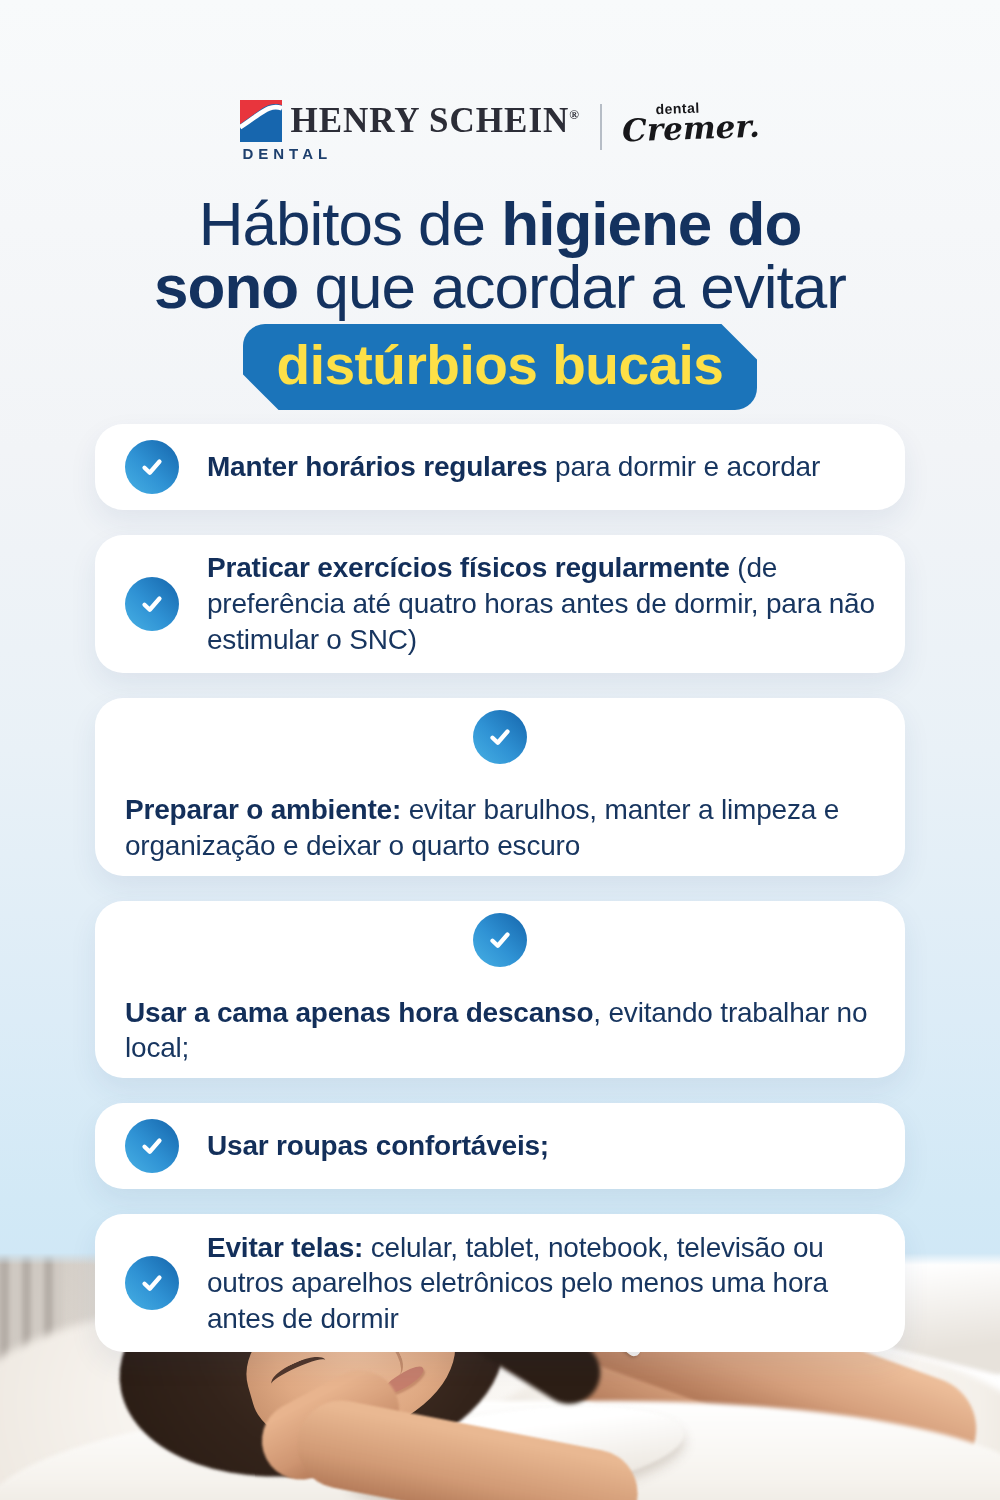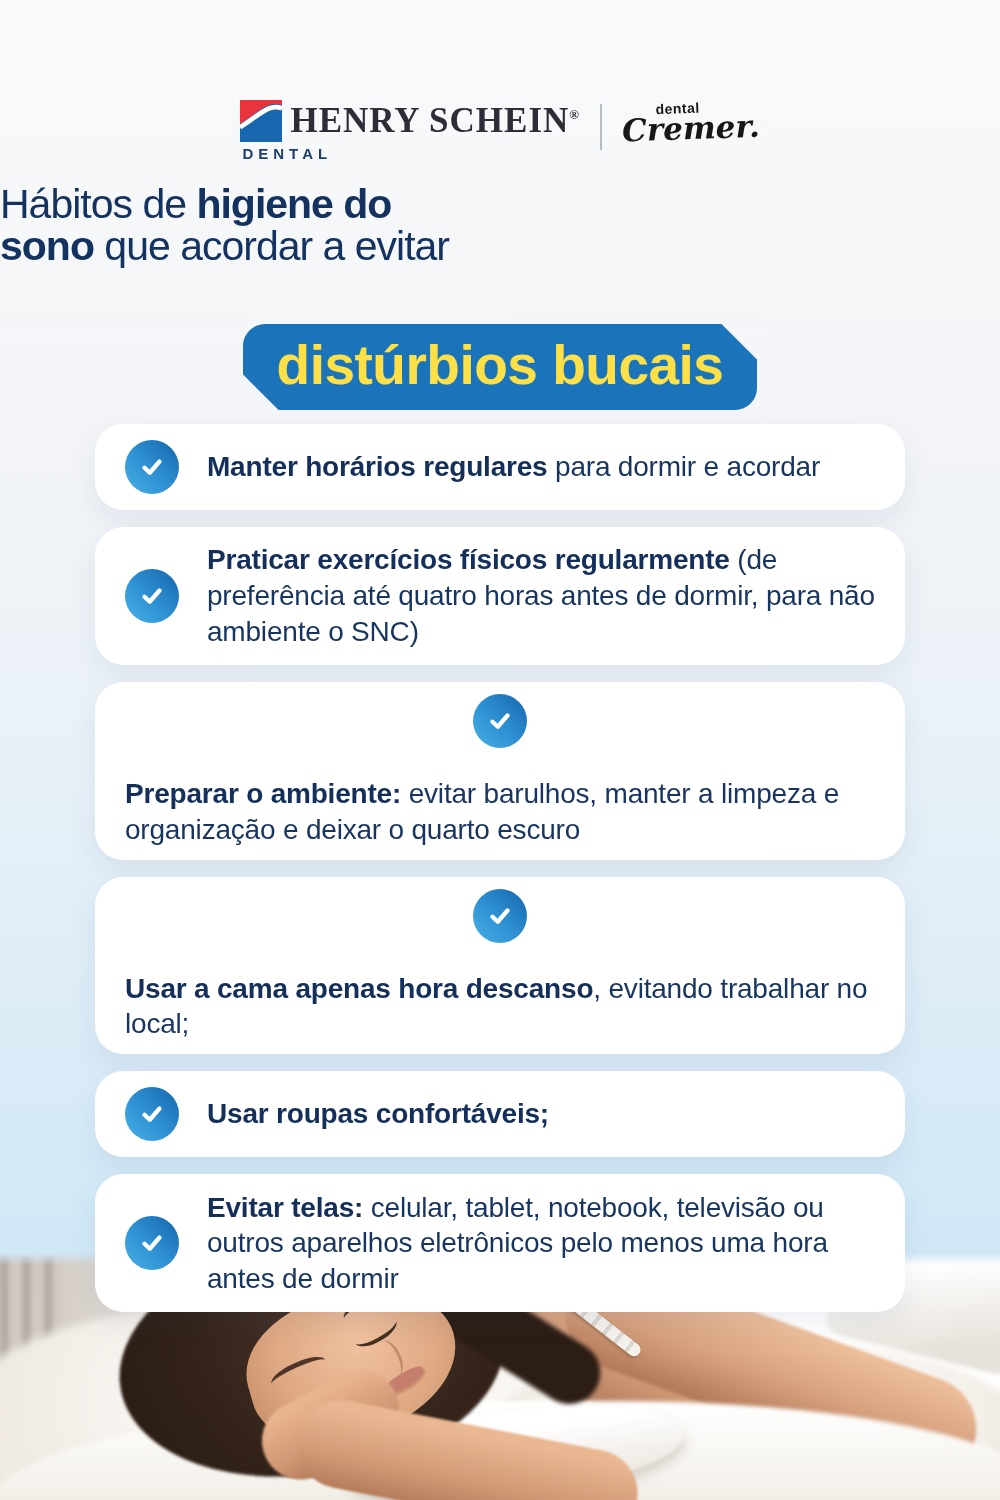--- a/index.html
+++ b/index.html
@@ -18,32 +18,32 @@
   .hs-flag { width:42px; height:42px; display:block; }
   .hs-name { font-family:"Liberation Serif", serif; font-size:35px; font-weight:600; color:#2c2d37; letter-spacing:1px; white-space:nowrap; }
   .hs-reg { font-family:"Liberation Serif", serif; font-size:13px; color:#2c2d37; vertical-align:super; }
   .hs-dental { margin-top:3px; margin-left:2px; font-size:15px; font-weight:700; letter-spacing:5px; color:#1d3f6d; }
   .logo-divider { width:2px; height:46px; background:#b6bdc6; margin-top:4px; }
   .cremer-block { position:relative; margin-top:0px; transform:rotate(-2deg); }
   .cremer-top { display:block; font-size:14px; font-weight:700; color:#17171a; letter-spacing:0.5px; margin-left:34px; margin-bottom:-6px; }
   .cremer-name { font-family:"DejaVu Serif", serif; font-style:italic; font-weight:700; font-size:31px; color:#17171a; letter-spacing:0px; }
 
   
-  .title { position:absolute; top:184px; left:0; width:100%; text-align:left; color:#14325f; font-size:41px; line-height:1.02; letter-spacing:-1px; font-weight:400; }
+  .title { position:absolute; top:192px; left:0; width:100%; text-align:center; color:#14325f; font-size:62px; line-height:1.02; letter-spacing:-1px; font-weight:400; }
   .title .bold { font-weight:800; }
   .pill-wrap { position:absolute; top:324px; left:0; width:100%; text-align:center; }
   .pill {
     display:inline-block; background:#1b74ba; color:#fde047;
     font-size:55px; font-weight:800; letter-spacing:-0.5px;
     padding:9px 34px 13px 34px; border-radius:22px;
     clip-path:polygon(0 0, calc(100% - 36px) 0, 100% 36px, 100% 100%, 36px 100%, 0 calc(100% - 36px));
   }
 
   
-  .cards { position:absolute; top:424px; left:95px; width:810px; display:flex; flex-direction:column; gap:17px; z-index:5; }
+  .cards { position:absolute; top:424px; left:95px; width:810px; display:flex; flex-direction:column; gap:25px; z-index:5; }
   .card {
     background:#ffffff; border-radius:28px; display:flex; align-items:center; gap:28px;
     padding:12px 30px; box-shadow:0 12px 28px rgba(35,70,120,0.08);
   }
   .card.h1 { min-height:86px; }
   .card.h2 { min-height:110px;flex-direction:column; }
   .card.h3 { min-height:138px; }
   .check {
     flex:0 0 54px; width:54px; height:54px; border-radius:50%;
     background:linear-gradient(225deg,#1565ab 0%,#2f92d4 55%,#47b0e4 100%);
@@ -142,21 +142,21 @@
       </span>
       <span class="card-text"><span class="bold">Manter horários regulares</span><span> para dormir e acordar</span></span>
     </div>
 
     <div class="card h3">
       <span class="check">
         <svg viewBox="0 0 24 24">
             <path d="M6 12.6 L10.2 16.6 L18 7.6" fill="none" stroke="#ffffff" stroke-width="3.4" stroke-linecap="round" stroke-linejoin="round"></path>
           </svg>
       </span>
-      <span class="card-text"><span class="bold">Praticar exercícios físicos regularmente</span><span> (de preferência até quatro horas antes de dormir, para não ambiente o SNC)</span></span>
+      <span class="card-text"><span class="bold">Praticar exercícios físicos regularmente</span><span> (de preferência até quatro horas antes de dormir, para não estimular o SNC)</span></span>
     </div>
 
     <div class="card h2">
       <span class="check">
         <svg viewBox="0 0 24 24">
             <path d="M6 12.6 L10.2 16.6 L18 7.6" fill="none" stroke="#ffffff" stroke-width="3.4" stroke-linecap="round" stroke-linejoin="round"></path>
           </svg>
       </span>
       <span class="card-text"><span class="bold">Preparar o ambiente:</span><span> evitar barulhos, manter a limpeza e organização e deixar o quarto escuro</span></span>
     </div>

